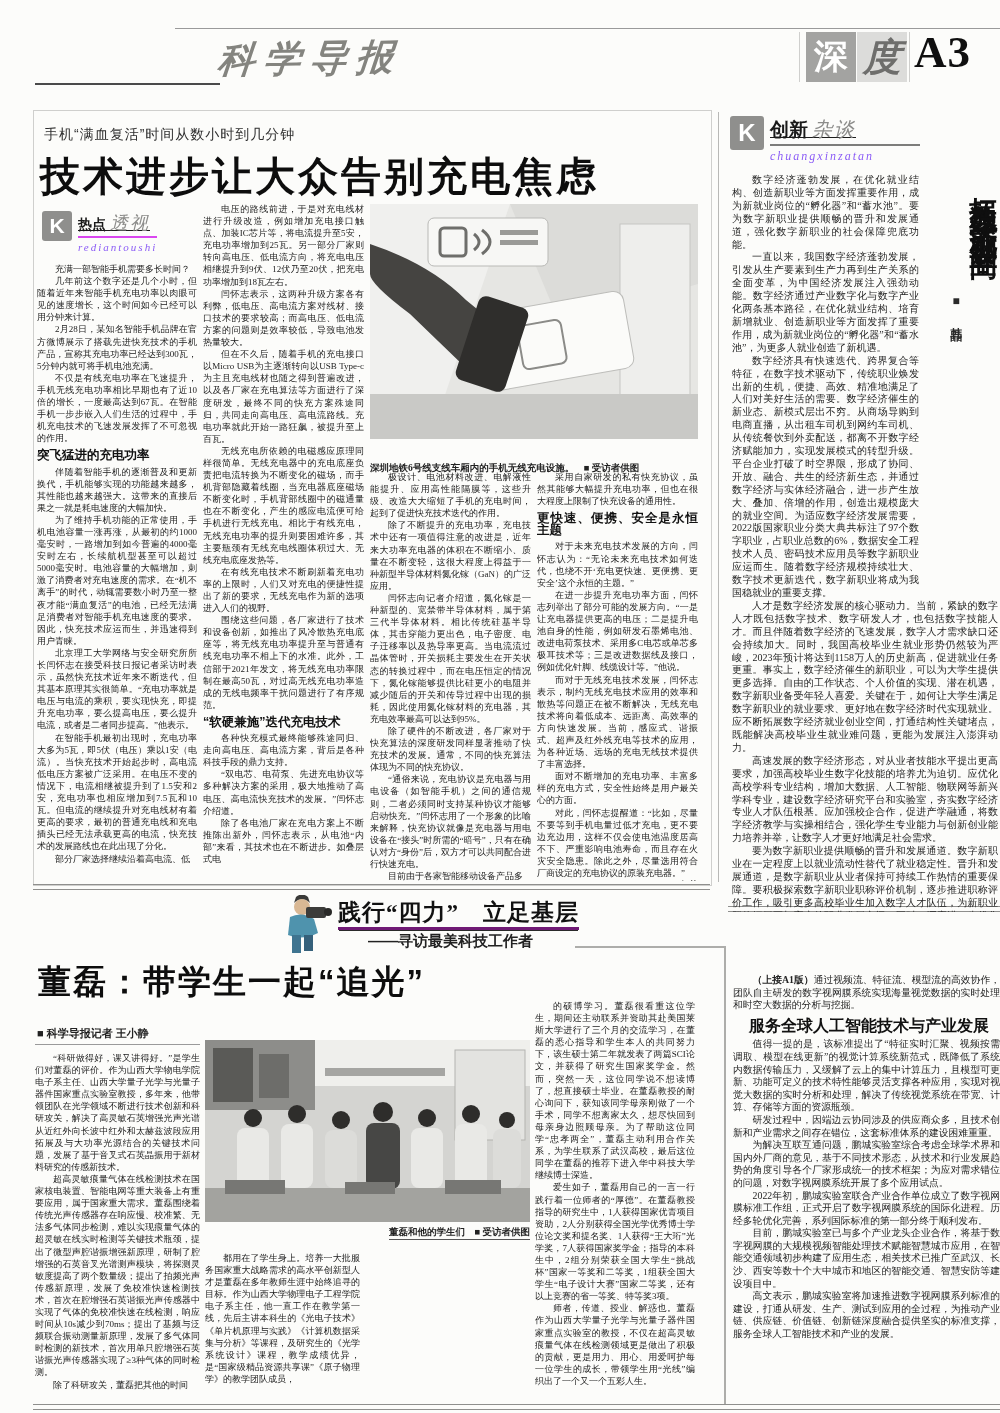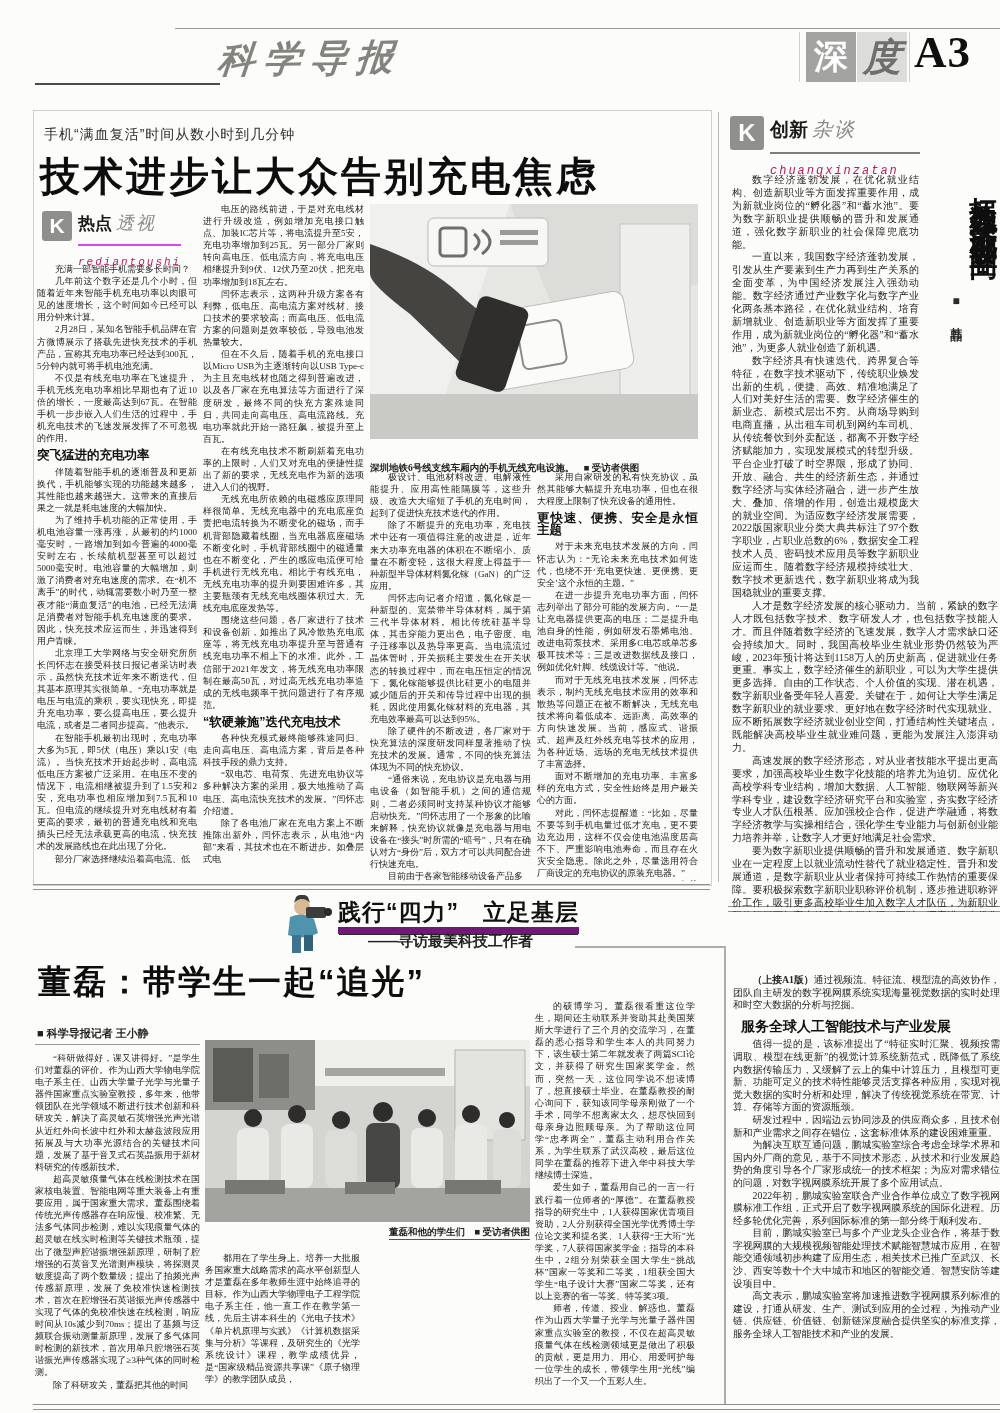--- a/index.html
+++ b/index.html
@@ -27,63 +27,63 @@
   .top-box{left:33px;top:110px;width:677px;height:774px;border:1px solid #cfcfcd;background:#fcfcfa;}
   .kicker{left:10px;top:15px;font-family:"Liberation Sans","DejaVu Sans",sans-serif;
           font-size:14px;color:#2e2e2e;letter-spacing:1px;}
   .headline1{left:6px;top:38px;width:664px;font-family:"Liberation Sans","DejaVu Sans",sans-serif;
              font-size:40px;font-weight:900;letter-spacing:3px;color:#0d0d0d;white-space:nowrap;}
   .kbadge{display:flex;align-items:flex-start;}
   .kbox{width:30px;height:30px;background:#8f8f8d;color:#fff;border-radius:3px;
         font-family:"Liberation Sans","DejaVu Sans",sans-serif;font-weight:900;font-size:21px;
         display:flex;align-items:center;justify-content:center;}
   .kb-wrap{margin-left:6px;}
-  .kb-line{border-bottom:2px solid #d946ef;padding-bottom:9px;white-space:nowrap;}
-  .kb-bold{font-family:"Liberation Sans","DejaVu Sans",sans-serif;font-weight:900;font-size:17px;color:#1a1a1a;}
+  .kb-line{border-bottom:2px solid #d946ef;padding-bottom:1px;white-space:nowrap;text-decoration:underline;}
+  .kb-bold{font-family:"Liberation Sans","DejaVu Sans",sans-serif;font-weight:900;font-size:14px;color:#1a1a1a;}
   .kb-light{font-size:18px;font-style:italic;color:#8c8c8a;letter-spacing:2px;}
-  .kb-pinyin{font-size:11px;font-style:italic;color:#be185d;letter-spacing:2px;margin-top:10px;font-family:Liberation Mono, monospace;}
+  .kb-pinyin{font-size:11px;font-style:italic;color:#8b5cf6;letter-spacing:2px;margin-top:3px;}
 
   .col{position:absolute;overflow:hidden;font-size:9px;line-height:12.1px;text-align:justify;}
   .bp{margin:0;text-indent:2em;}
   .ch{margin:5px 0 4px 0;font-family:"Liberation Sans","DejaVu Sans",sans-serif;
       font-size:12.5px;font-weight:900;color:#111;text-indent:0;}
   .author-inline{float:right;font-weight:700;font-family:"Liberation Sans","DejaVu Sans",sans-serif;}
   .photo-cap{position:absolute;font-size:9.5px;font-weight:700;color:#222;}
 
   
   .innov{left:728px;top:110px;width:272px;height:802px;overflow:hidden;}
   .innov-body{position:absolute;left:4px;top:64px;width:266px;height:748px;overflow:hidden;
               font-size:10px;line-height:12.9px;color:#242424;text-align:justify;}
   .innov-float{float:right;width:72px;height:404px;margin-left:7px;display:flex;
                flex-direction:row-reverse;justify-content:flex-start;}
   .vert-title{writing-mode:vertical-rl;font-weight:900;font-size:28px;letter-spacing:5px;
               color:#0f0f0f;line-height:1.1;}
   .vert-author{writing-mode:vertical-rl;font-size:12px;font-weight:700;color:#2a2a2a;
                margin-top:120px;margin-right:5px;letter-spacing:3px;}
 
   
-  .band-title{font-family:Liberation Sans, sans-serif;font-weight:900;
-              font-size:23px;color:#111;letter-spacing:1px;border-bottom:7px solid #701a75;
+  .band-title{font-family:Liberation Serif, serif;font-weight:900;
+              font-size:23px;color:#111;letter-spacing:1px;border-bottom:3px solid #701a75;
               padding-bottom:2px;box-shadow:0 2px 0 -1px #2a2a2a;}
   .band-sub{font-family:"Liberation Sans","DejaVu Sans",sans-serif;font-weight:700;
             font-size:15px;color:#222;margin-top:4px;}
 
   
   .headline2{left:38px;top:960px;font-family:"Liberation Sans","DejaVu Sans",sans-serif;
              font-size:33px;font-weight:900;letter-spacing:2px;color:#0d0d0d;white-space:nowrap;}
   .byline{left:37px;top:1026px;font-family:"Liberation Sans","DejaVu Sans",sans-serif;
           font-size:11px;font-weight:700;color:#222;}
   .byline-rule{left:35px;top:1044px;width:165px;}
   .fcap{left:205px;top:1226px;width:325px;text-align:right;}
   .fcap span{border-bottom:1px solid #555;padding-bottom:2px;margin-left:25px;}
 
   
   .cont{left:733px;top:974px;width:267px;height:428px;overflow:hidden;font-size:9.8px;
         line-height:12.6px;color:#242424;text-align:justify;}
-  .cont .ch{font-size:14px;margin:8px 0 6px 8px;}
+  .cont .ch{font-size:16px;margin:8px 0 6px 16px;}
 
   svg{display:block;}
 </style>
 </head>
 <body>
 
 <div class="page">
 
   <div class="hline" style="left:175px;top:28px;width:825px;"></div>
   <div class="meta-underline"></div>
@@ -141,22 +141,22 @@
         <p class="bp">伴随着智能手机的逐渐普及和更新换代，手机能够实现的功能越来越多，其性能也越来越强大。这带来的直接后果之一就是耗电速度的大幅加快。</p>
         <p class="bp">为了维持手机功能的正常使用，手机电池容量一涨再涨，从最初的约1000毫安时，一路增加到如今普遍的4000毫安时左右，长续航机型甚至可以超过5000毫安时。电池容量的大幅增加，刺激了消费者对充电速度的需求。在“机不离手”的时代，动辄需要数小时乃至一整夜才能“满血复活”的电池，已经无法满足消费者对智能手机充电速度的要求。因此，快充技术应运而生，并迅速得到用户青睐。</p>
         <p class="bp">北京理工大学网络与安全研究所所长闫怀志在接受科技日报记者采访时表示，虽然快充技术近年来不断迭代，但其基本原理其实很简单。“充电功率就是电压与电流的乘积，要实现快充，即提升充电功率，要么提高电压，要么提升电流，或者是二者同步提高。”他表示。</p>
         <p class="bp">在智能手机最初出现时，充电功率大多为5瓦，即5伏（电压）乘以1安（电流）。当快充技术开始起步时，高电流低电压方案被广泛采用。在电压不变的情况下，电流相继被提升到了1.5安和2安，充电功率也相应增加到7.5瓦和10瓦。但电流的继续提升对充电线材有着更高的要求，最初的普通充电线和充电插头已经无法承载更高的电流，快充技术的发展路线也在此出现了分化。</p>
         <p class="bp">部分厂家选择继续沿着高电流、低</p>
       </div>
     <div class="col" style="left:169px;top:92px;width:161px;height:674px;">
         <p class="bp">电压的路线前进，于是对充电线材进行升级改造，例如增加充电接口触点、加装IC芯片等，将电流提升至5安，充电功率增加到25瓦。另一部分厂家则转向高电压、低电流方向，将充电电压相继提升到9伏、12伏乃至20伏，把充电功率增加到18瓦左右。</p>
         <p class="bp">闫怀志表示，这两种升级方案各有利弊，低电压、高电流方案对线材、接口技术的要求较高；而高电压、低电流方案的问题则是效率较低，导致电池发热量较大。</p>
         <p class="bp">但在不久后，随着手机的充电接口以Micro USB为主逐渐转向以USB Type-c为主且充电线材也随之得到普遍改进，以及各厂家在充电算法等方面进行了深度研发，最终不同的快充方案殊途同归，共同走向高电压、高电流路线。充电功率就此开始一路狂飙，被提升至上百瓦。</p>
+        <p class="bp">无线充电所依赖的电磁感应原理同样很简单。无线充电器中的充电底座负责把电流转换为不断变化的磁场，而手机背部隐藏着线圈，当充电器底座磁场不断变化时，手机背部线圈中的磁通量也在不断变化，产生的感应电流便可给手机进行无线充电。相比于有线充电，无线充电功率的提升则要困难许多，其主要瓶颈有无线充电线圈体积过大、无线充电底座发热等。</p>
         <p class="bp">在有线充电技术不断刷新着充电功率的上限时，人们又对充电的便捷性提出了新的要求，无线充电作为新的选项进入人们的视野。</p>
-        <p class="bp">无线充电所依赖的电磁感应原理同样很简单。无线充电器中的充电底座负责把电流转换为不断变化的磁场，而手机背部隐藏着线圈，当充电器底座磁场不断变化时，手机背部线圈中的磁通量也在不断变化，产生的感应电流便可给手机进行无线充电。相比于有线充电，无线充电功率的提升则要困难许多，其主要瓶颈有无线充电线圈体积过大、无线充电底座发热等。</p>
         <p class="bp">围绕这些问题，各厂家进行了技术和设备创新，如推出了风冷散热充电底座等，将无线充电功率提升至与普通有线充电功率不相上下的水准。此外，工信部于2021年发文，将无线充电功率限制在最高50瓦，对过高无线充电功率造成的无线电频率干扰问题进行了有序规范。</p>
         <h4 class="ch">“软硬兼施”迭代充电技术</h4>
         <p class="bp">各种快充模式最终能够殊途同归、走向高电压、高电流方案，背后是各种科技手段的鼎力支持。</p>
         <p class="bp">“双电芯、电荷泵、先进充电协议等多种解决方案的采用，极大地推动了高电压、高电流快充技术的发展。”闫怀志介绍道。</p>
         <p class="bp">除了各电池厂家在充电方案上不断推陈出新外，闫怀志表示，从电池“内部”来看，其技术也在不断进步。如叠层式电</p>
       </div>
     <div class="col" style="left:336px;top:360px;width:161px;height:410px;">
         <p class="bp">极设计、电池材料改进、电解液性能提升、应用高性能隔膜等，这些升级、改造大大缩短了手机的充电时间，起到了促进快充技术迭代的作用。</p>
         <p class="bp">除了不断提升的充电功率，充电技术中还有一项值得注意的改进是，近年来大功率充电器的体积在不断缩小、质量在不断变轻，这很大程度上得益于一种新型半导体材料氮化镓（GaN）的广泛应用。</p>
         <p class="bp">闫怀志向记者介绍道，氮化镓是一种新型的、宽禁带半导体材料，属于第三代半导体材料。相比传统硅基半导体，其击穿能力更出色，电子密度、电子迁移率以及热导率更高。当电流流过晶体管时，开关损耗主要发生在开关状态的转换过程中，而在电压恒定的情况下，氮化镓能够提供比硅更小的电阻并减少随后的开关和传导过程中出现的损耗，因此使用氮化镓材料的充电器，其充电效率最高可以达到95%。</p>

